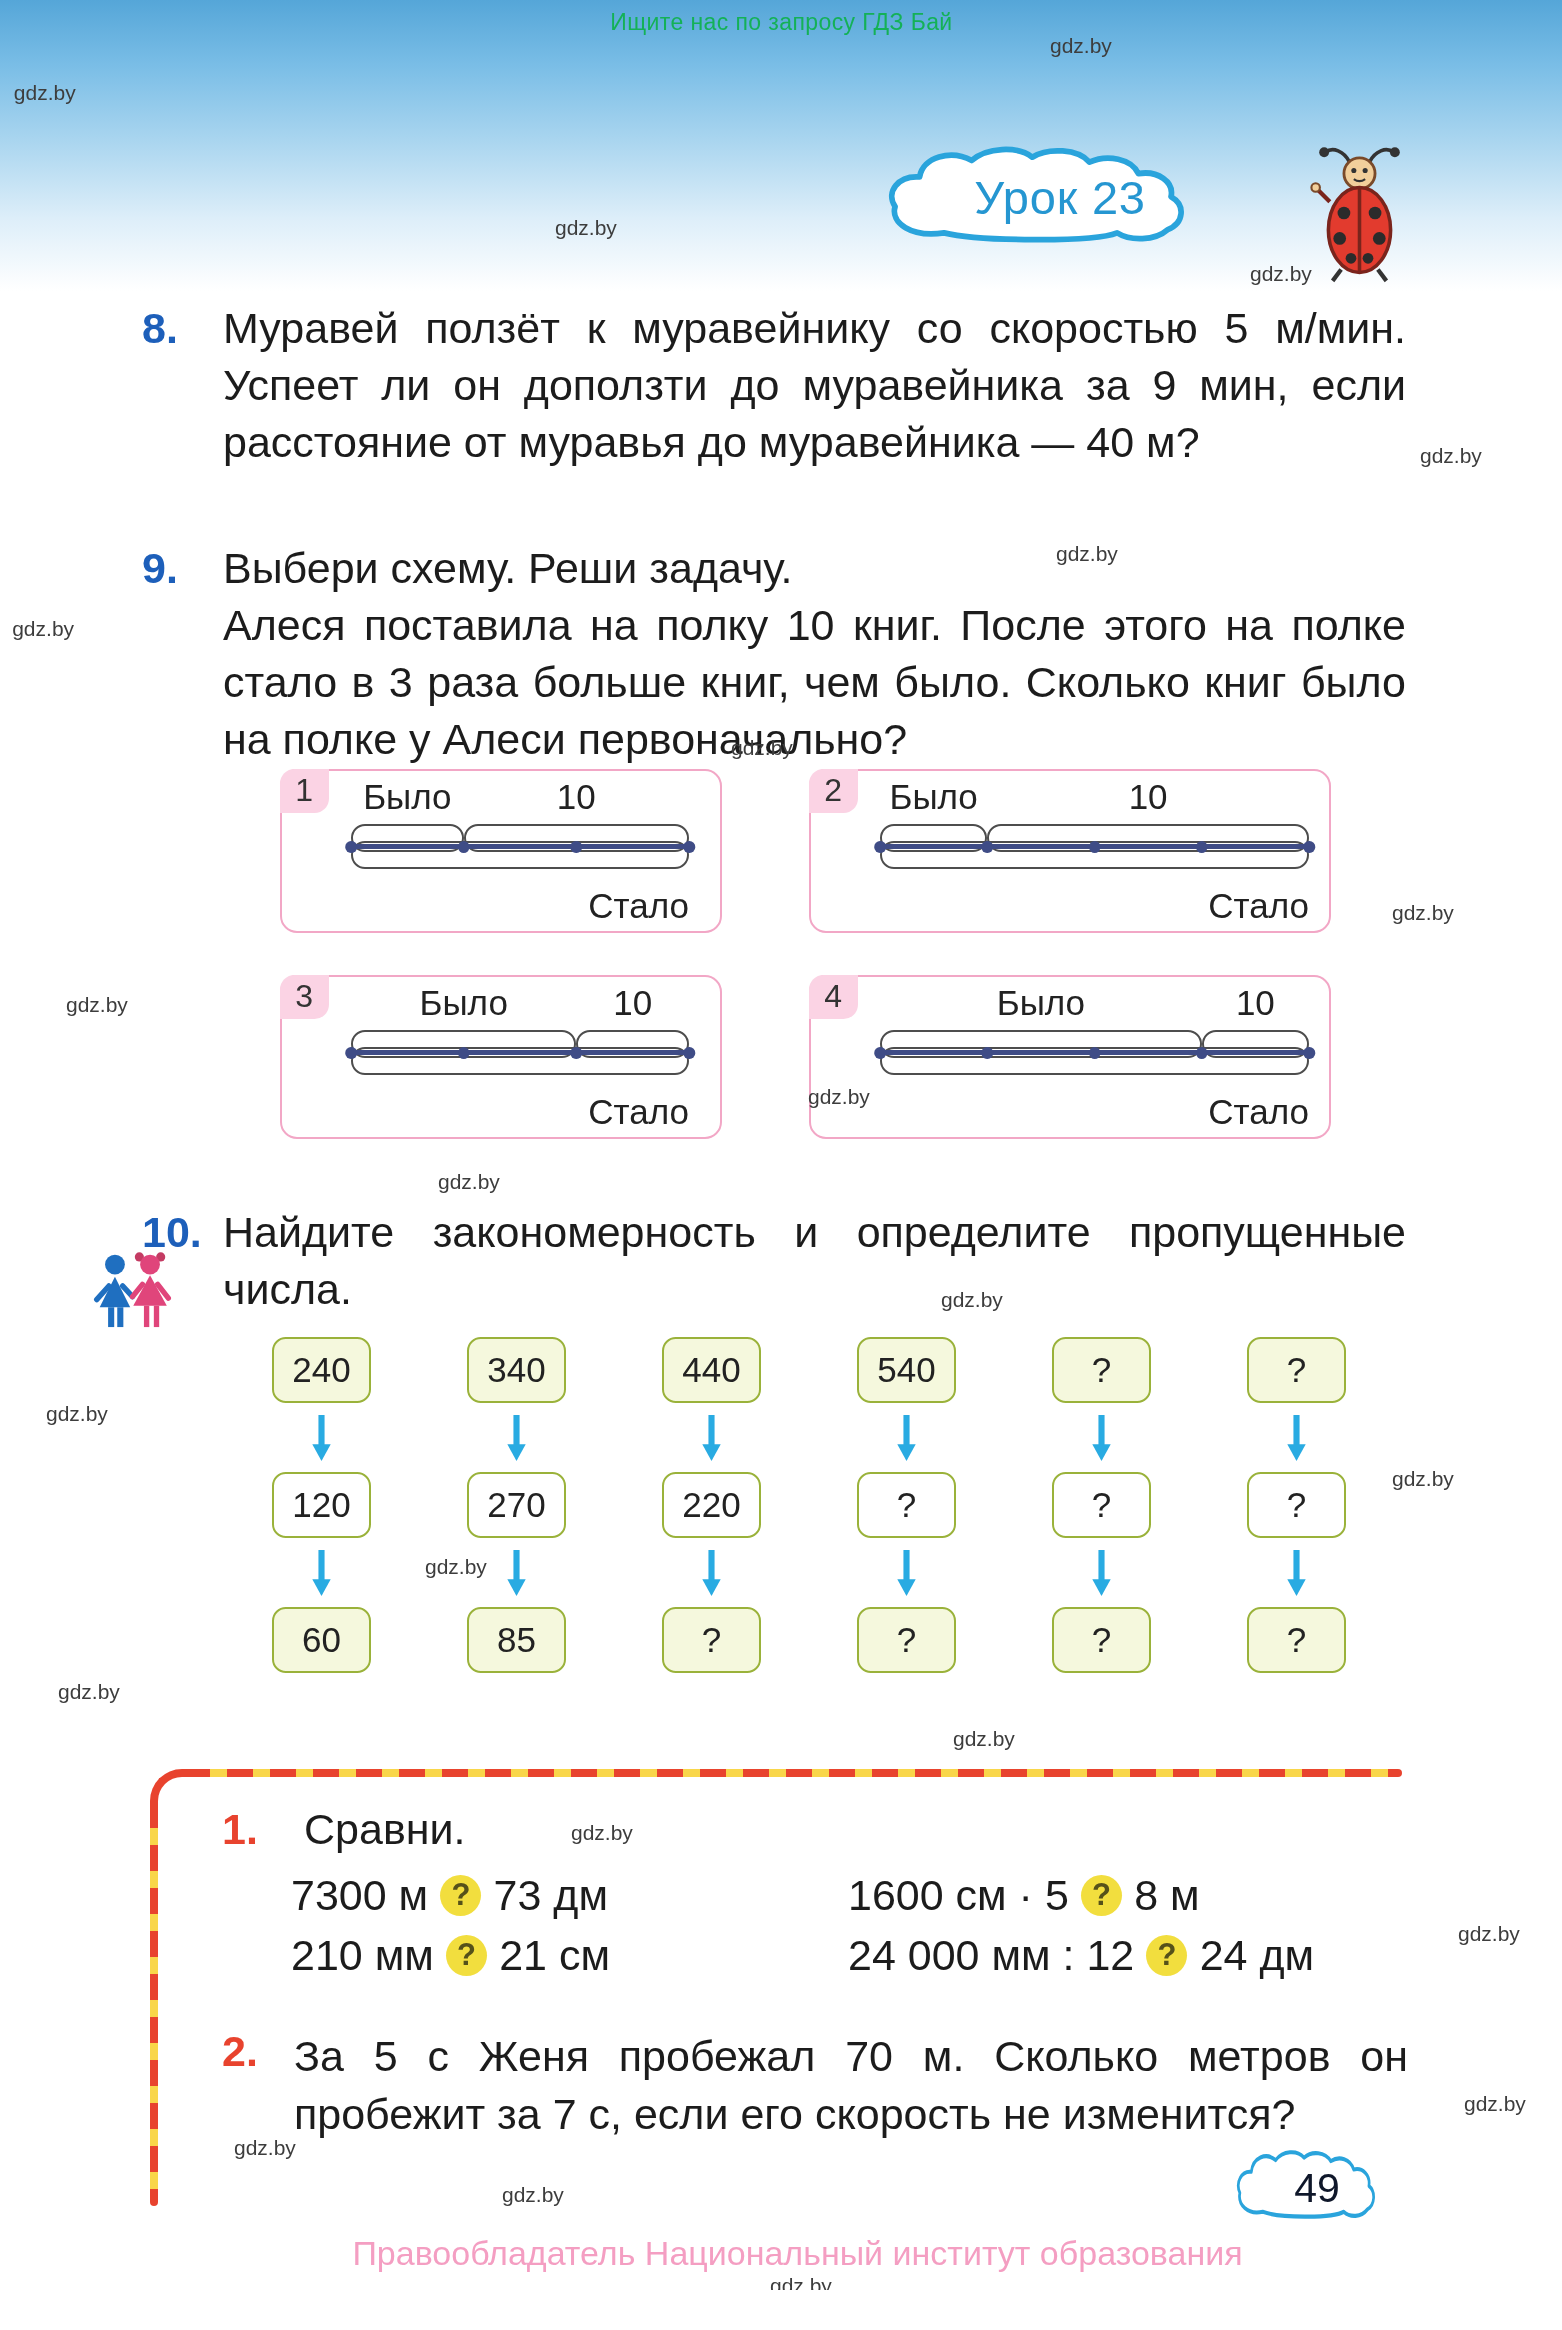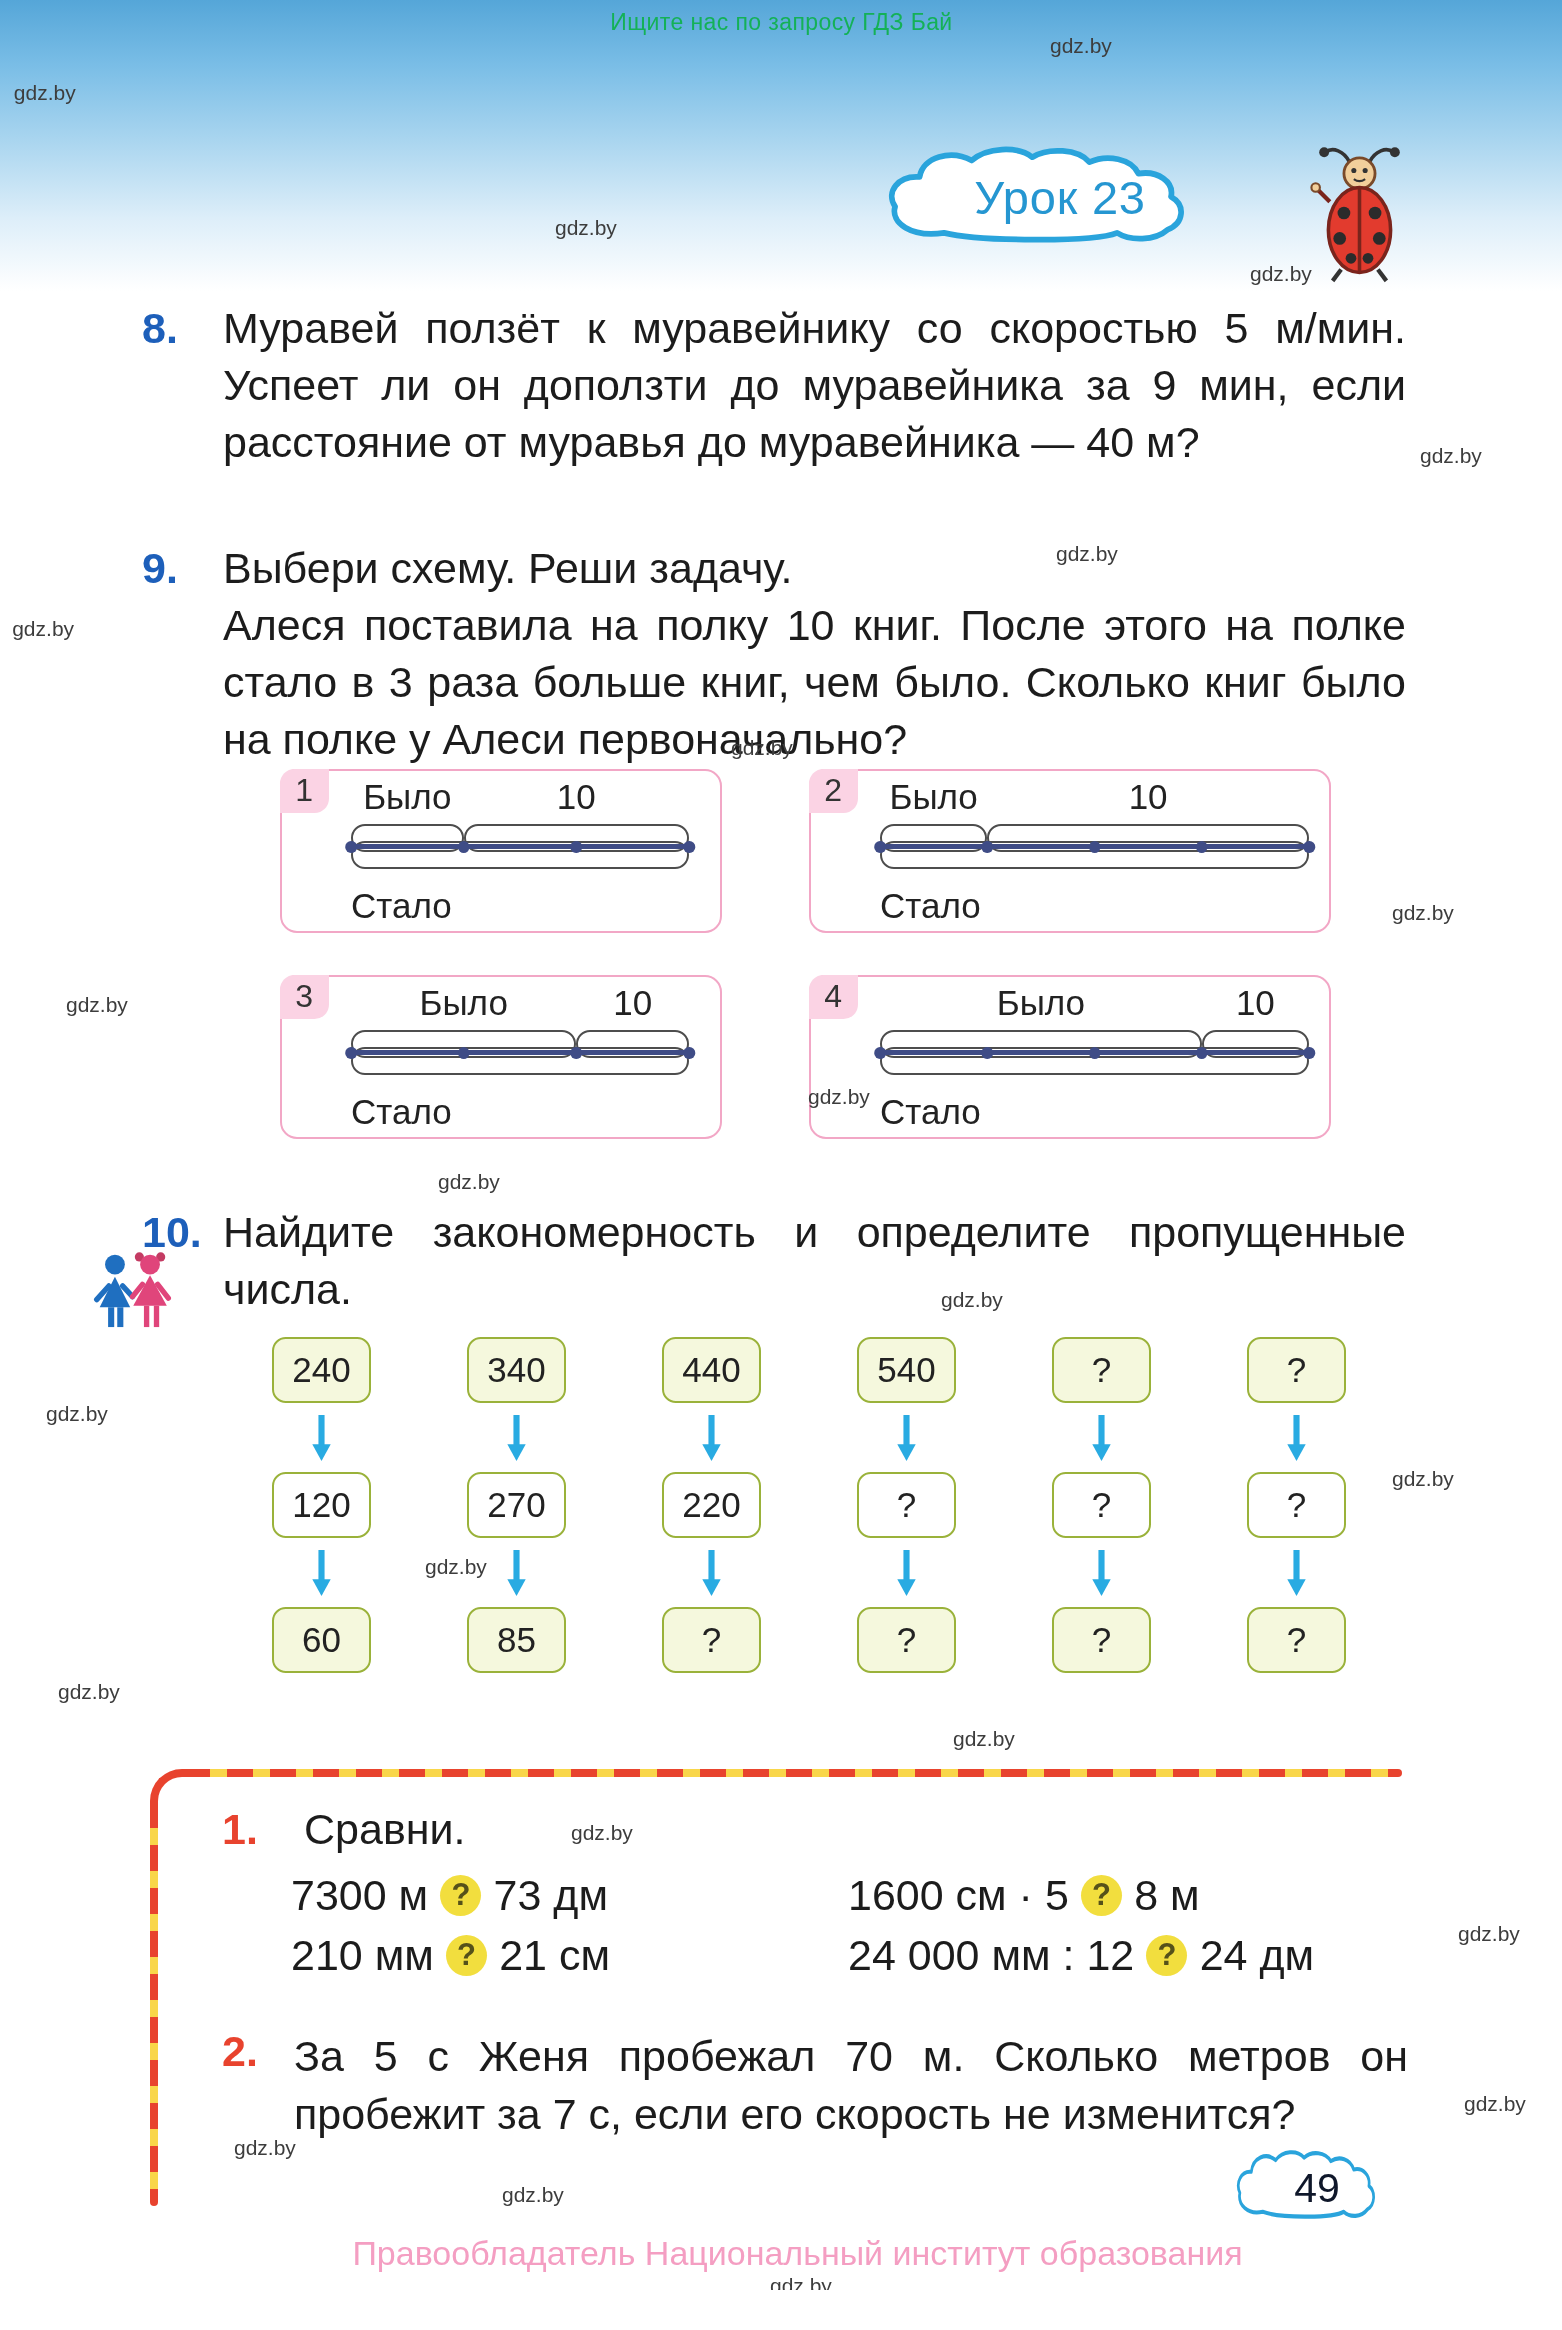--- a/index.html
+++ b/index.html
@@ -48,21 +48,21 @@
   .s2 .lbl-row, .s4 .lbl-row, .s2 .diagram, .s4 .diagram, .s2 .lbl-stalo, .s4 .lbl-stalo { right:20px; }
   .lbl-was, .lbl-ten { position:absolute; transform:translateX(-50%); white-space:nowrap; }
   .diagram { position:absolute; top:50px; left:69px; right:31px; height:61px; }
   .stad { position:absolute; border:2.3px solid #4d4d4d; border-radius:15.3px; height:27.5px; background:transparent; }
   .stadA { top:3.1px; left:0; }
   .stadB { top:3.1px; }
   .stadFull { top:20px; left:0; right:0; }
   .bar { position:absolute; top:23px; left:0; right:0; height:5.4px; background:#3f4c86; border-radius:3.1px; }
   .dot { position:absolute; top:20px; width:11.5px; height:11.5px; border-radius:50%; background:#3f4c86;
          transform:translateX(-50%); }
-  .lbl-stalo { position:absolute; bottom:4.6px; left:69px; right:31px; text-align:left; font-size:35px; color:#222;margin-top:48px; }
+  .lbl-stalo { position:absolute; bottom:4.6px; left:69px; right:31px; text-align:right; font-size:35px; color:#222;margin-top:48px; }
 
   
   .pyramid { position:absolute; left:272px; top:1337px; display:flex; gap:96px; }
   .pyr-col { display:flex; flex-direction:column; align-items:center; }
   .pyr-box { width:99px; height:66px; border:2.3px solid #9ab23a; border-radius:13.8px; background:#f5f8dd;
              display:flex; align-items:center; justify-content:center; font-size:35px; color:#222; }
   .pyr-box.mid { background:#ffffff; }
   .pyr-arrow { height:69px; display:flex; align-items:center; justify-content:center; }
 
   

